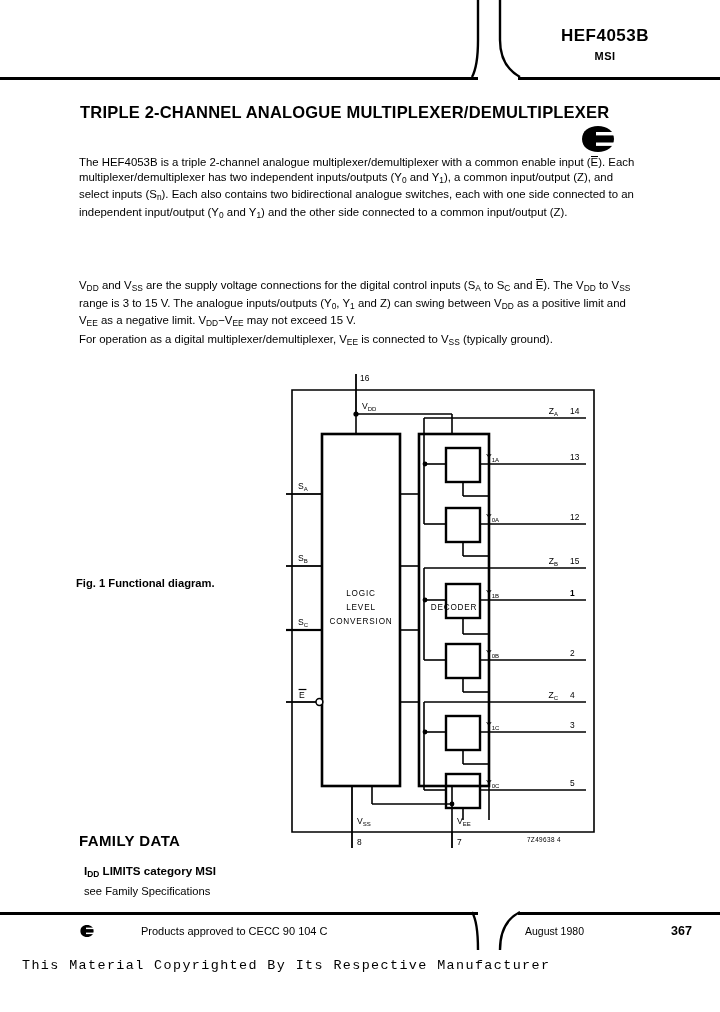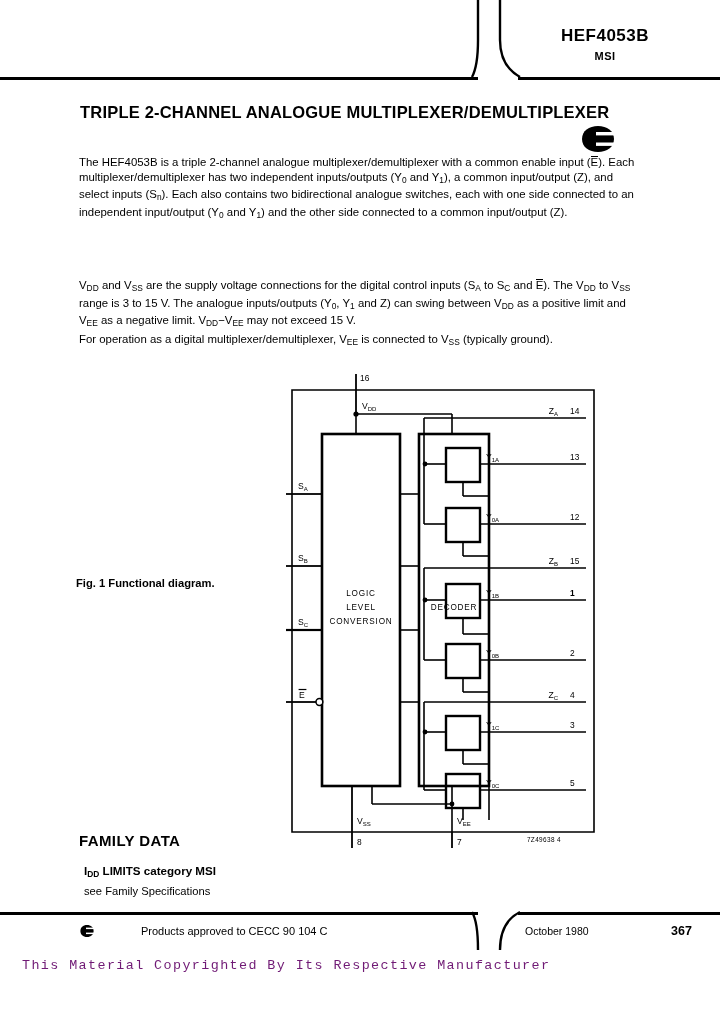--- a/index.html
+++ b/index.html
@@ -39,21 +39,21 @@
 
   
   .ftr-rule-l{position:absolute;left:0;top:912px;width:478px;height:2.5px;background:#000;}
   .ftr-rule-r{position:absolute;left:518px;top:912px;width:202px;height:2.5px;background:#000;}
   .ftr-curve{position:absolute;left:470px;top:910px;width:60px;height:40px;}
   .ftr-logo{position:absolute;left:80px;top:925px;width:14px;height:12px;}
   .ftr-approved{position:absolute;left:108px;top:925px;font-size:11px;margin-left:33px;}
   .ftr-date{position:absolute;left:525px;top:925px;font-size:10.5px;}
   .ftr-page{position:absolute;left:671px;top:924px;font-size:12.5px;font-weight:700;}
   .copyright{position:absolute;left:22px;top:958px;font-size:13.4px;
-             font-family:"Liberation Mono", monospace;letter-spacing:1.4px;color:#701a75;}
+             font-family:"Liberation Mono", monospace;letter-spacing:1.4px;color:#000000;}
 
   
   .diag{position:absolute;left:286px;top:372px;width:320px;height:478px;}
   .diag svg{display:block;}
   .dlabel{font-family:"Liberation Sans", sans-serif;font-size:8.6px;}
   .dlabel-sm{font-family:"Liberation Sans", sans-serif;font-size:6px;}
   .dpin{font-family:"Liberation Sans", sans-serif;font-size:8.4px;}
   .dblock{font-family:"Liberation Sans", sans-serif;font-size:8.2px;letter-spacing:.8px;}
   .dref{font-family:"Liberation Sans", sans-serif;font-size:6.4px;letter-spacing:.4px;}
 </style>
@@ -250,17 +250,17 @@
   <svg class="ftr-curve" viewBox="0 0 60 40">
     <path d="M2,2 Q8,12 8,40" fill="none" stroke="#000" stroke-width="2.4"></path>
     <path d="M50,2 Q30,12 30,40" fill="none" stroke="#000" stroke-width="2.4"></path>
   </svg>
   <svg class="ftr-logo" viewBox="0 0 14 12">
     <path d="M7,0 C11,0 13.6,2.4 13.6,6 C13.6,9.6 11,12 7,12 C3,12 0.4,9.6 0.4,6 C0.4,2.4 3,0 7,0 Z" fill="#000"></path>
     <rect x="6" y="2.6" width="8" height="1.5" fill="#fff"></rect>
     <rect x="6" y="7.6" width="8" height="1.5" fill="#fff"></rect>
   </svg>
   <div class="ftr-approved">Products approved to CECC 90 104 C</div>
-  <div class="ftr-date">October 1980</div>
+  <div class="ftr-date">August 1980</div>
   <div class="ftr-page">367</div>
   <div class="copyright">This Material Copyrighted By Its Respective Manufacturer</div>
 
 </div>
 
 </body></html>

